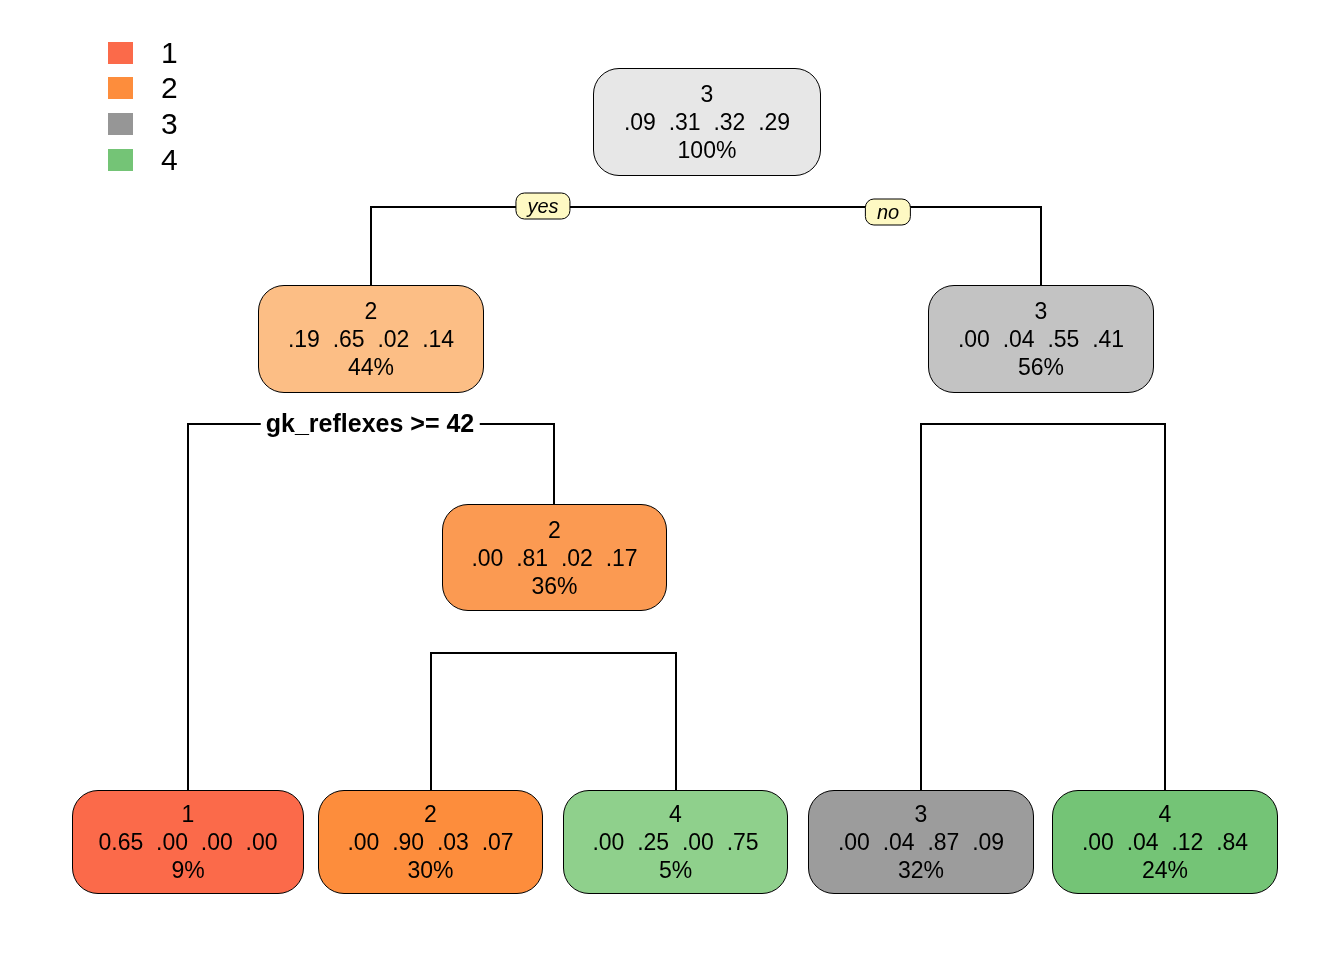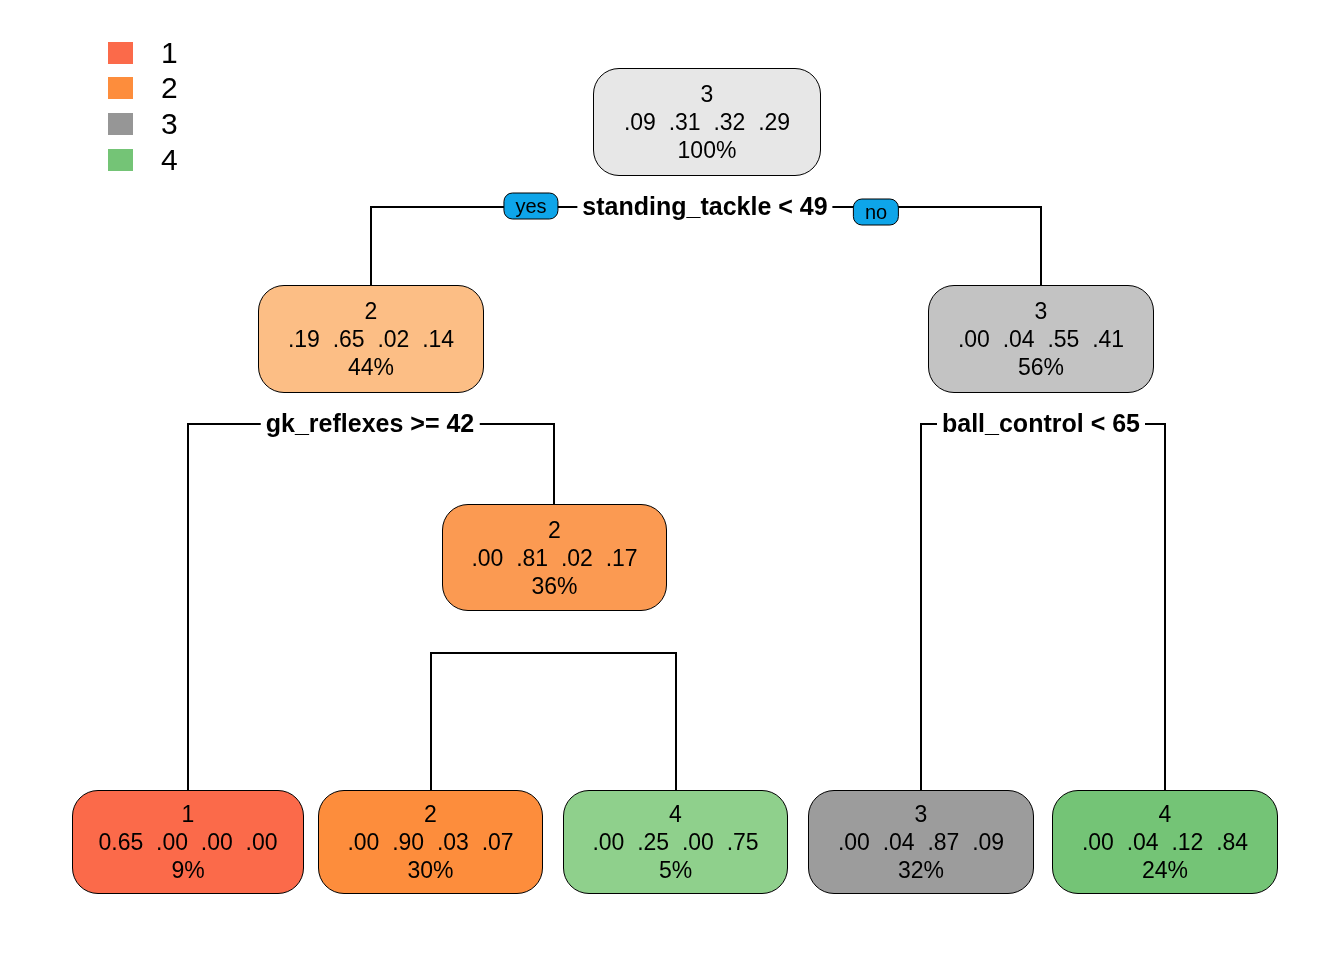--- a/index.html
+++ b/index.html
@@ -19,22 +19,22 @@
   .vline { position:absolute; width:1.5px; background:#000; }
   
   .split-label {
     position:absolute; transform:translate(-50%,-50%);
     background:#ffffff; font-weight:bold; font-size:25px;
     padding:0 5px; white-space:nowrap;
   }
   
   .yn {
     position:absolute; transform:translate(-50%,-50%);
-    background:#0ea5e9; border:1.4px solid #000; border-radius:9px;
-    font-size:20px; padding:1px 11px; white-space:nowrap;
+    background:#fef9c3; border:1.4px solid #000; border-radius:9px;
+    font-style:italic; font-size:20px; padding:1px 11px; white-space:nowrap;margin-left:12px;
   }
   
   .legend-item { position:absolute; left:108px; display:flex; align-items:center; }
   .legend-swatch { width:25px; height:22px; display:inline-block; }
   .legend-label { margin-left:28px; font-size:30px; line-height:30px; }
 </style>
 </head>
 <body>
 
 <div class="canvas">
@@ -65,26 +65,24 @@
   <div class="vline" style="left:553px;  top:423px; height:81px;"></div>
 
   <div class="hline" style="left:920px;  top:423px; width:244px;"></div>
   <div class="vline" style="left:920px;  top:423px; height:367px;"></div>
   <div class="vline" style="left:1164px; top:423px; height:367px;"></div>
 
   <div class="hline" style="left:430px;  top:652px; width:245px;"></div>
   <div class="vline" style="left:430px;  top:652px; height:138px;"></div>
   <div class="vline" style="left:675px;  top:652px; height:138px;"></div>
 
-  <div class="split-label" style="left:705px; top:206px;">standing_tackle &lt; 49</div>
   <div class="yn" style="left:531px; top:206px;">yes</div>
   <div class="yn" style="left:876px; top:212px;">no</div>
 
   <div class="split-label" style="left:370px;  top:423px;text-align:right;">gk_reflexes &gt;= 42</div>
-  <div class="split-label" style="left:1041px; top:423px;">ball_control &lt; 65</div>
 
   <div class="node" style="left: 593px; top: 68px; width: 226px; height: 106px; background-color: rgb(231, 231, 231);">
     <div class="cls">3</div>
     <div class="probs">.09  .31  .32  .29</div>
     <div class="pct">100%</div>
   </div>
 
   <div class="node" style="left: 258px; top: 285px; width: 224px; height: 106px; background-color: rgb(252, 190, 133);">
     <div class="cls">2</div>
     <div class="probs">.19  .65  .02  .14</div>

